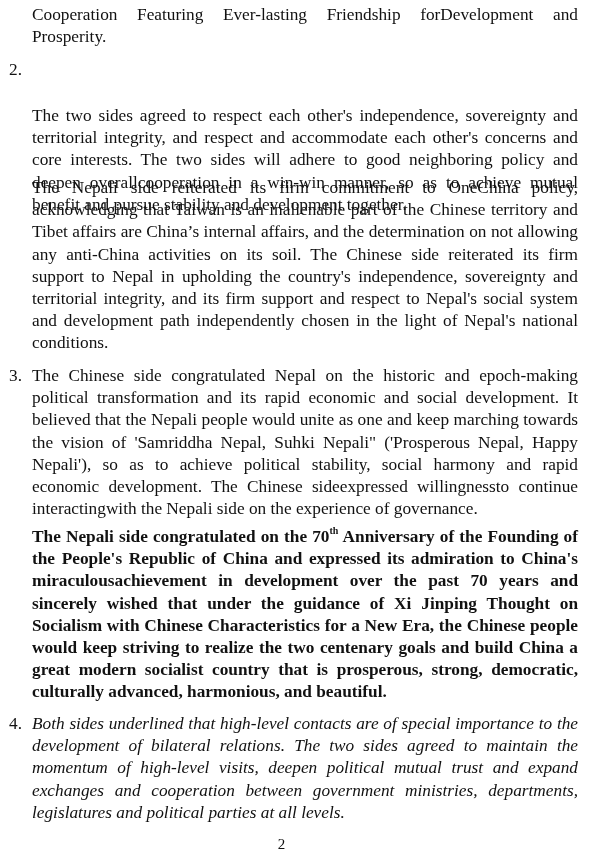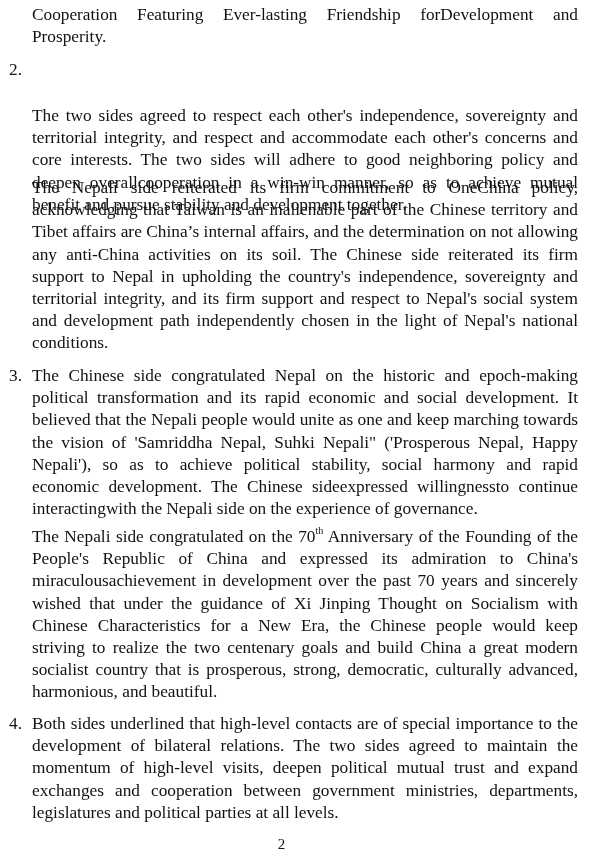--- a/index.html
+++ b/index.html
@@ -20,21 +20,21 @@
   <p class="p" style="top:4px; text-align-last:left;">Cooperation Featuring Ever-lasting Friendship forDevelopment and Prosperity.</p>
 
   <span class="num" style="top:59px;">2.</span>
   <p class="p" style="top:59px;margin-top:46px;">The two sides agreed to respect each other's independence, sovereignty and territorial integrity, and respect and accommodate each other's concerns and core interests. The two sides will adhere to good neighboring policy and deepen overallcooperation in a win-win manner, so as to achieve mutual benefit and pursue stability and development together.</p>
 
   <p class="p" style="top:177px;">The Nepali side reiterated its firm commitment to OneChina policy, acknowledging that Taiwan is an inalienable part of the Chinese territory and Tibet affairs are China’s internal affairs, and the determination on not allowing any anti-China activities on its soil. The Chinese side reiterated its firm support to Nepal in upholding the country's independence, sovereignty and territorial integrity, and its firm support and respect to Nepal's social system and development path independently chosen in the light of Nepal's national conditions.</p>
 
   <span class="num" style="top:365px;">3.</span>
   <p class="p" style="top:365px;">The Chinese side congratulated Nepal on the historic and epoch-making political transformation and its rapid economic and social development. It believed that the Nepali people would unite as one and keep marching towards the vision of 'Samriddha Nepal, Suhki Nepali" ('Prosperous Nepal, Happy Nepali'), so as to achieve political stability, social harmony and rapid economic development. The Chinese sideexpressed willingnessto continue interactingwith the Nepali side on the experience of governance.</p>
 
-  <p class="p" style="top:526px;">
+  <p class="p" style="top:526px;font-weight:bold;">
     <span>The Nepali side congratulated on the 70</span><sup>th</sup><span> Anniversary of the Founding of the People's Republic of China and expressed its admiration to China's miraculousachievement in development over the past 70 years and sincerely wished that under the guidance of Xi Jinping Thought on Socialism with Chinese Characteristics for a New Era, the Chinese people would keep striving to realize the two centenary goals and build China a great modern socialist country that is prosperous, strong, democratic, culturally advanced, harmonious, and beautiful.</span>
   </p>
 
   <span class="num" style="top:713px;">4.</span>
-  <p class="p" style="top:713px;">Both sides underlined that high-level contacts are of special importance to the development of bilateral relations. The two sides agreed to maintain the momentum of high-level visits, deepen political mutual trust and expand exchanges and cooperation between government ministries, departments, legislatures and political parties at all levels.</p>
+  <p class="p" style="top:713px;font-style:italic;">Both sides underlined that high-level contacts are of special importance to the development of bilateral relations. The two sides agreed to maintain the momentum of high-level visits, deepen political mutual trust and expand exchanges and cooperation between government ministries, departments, legislatures and political parties at all levels.</p>
 
   <div class="pagenum">2</div>
 </div>
 
 </body></html>

